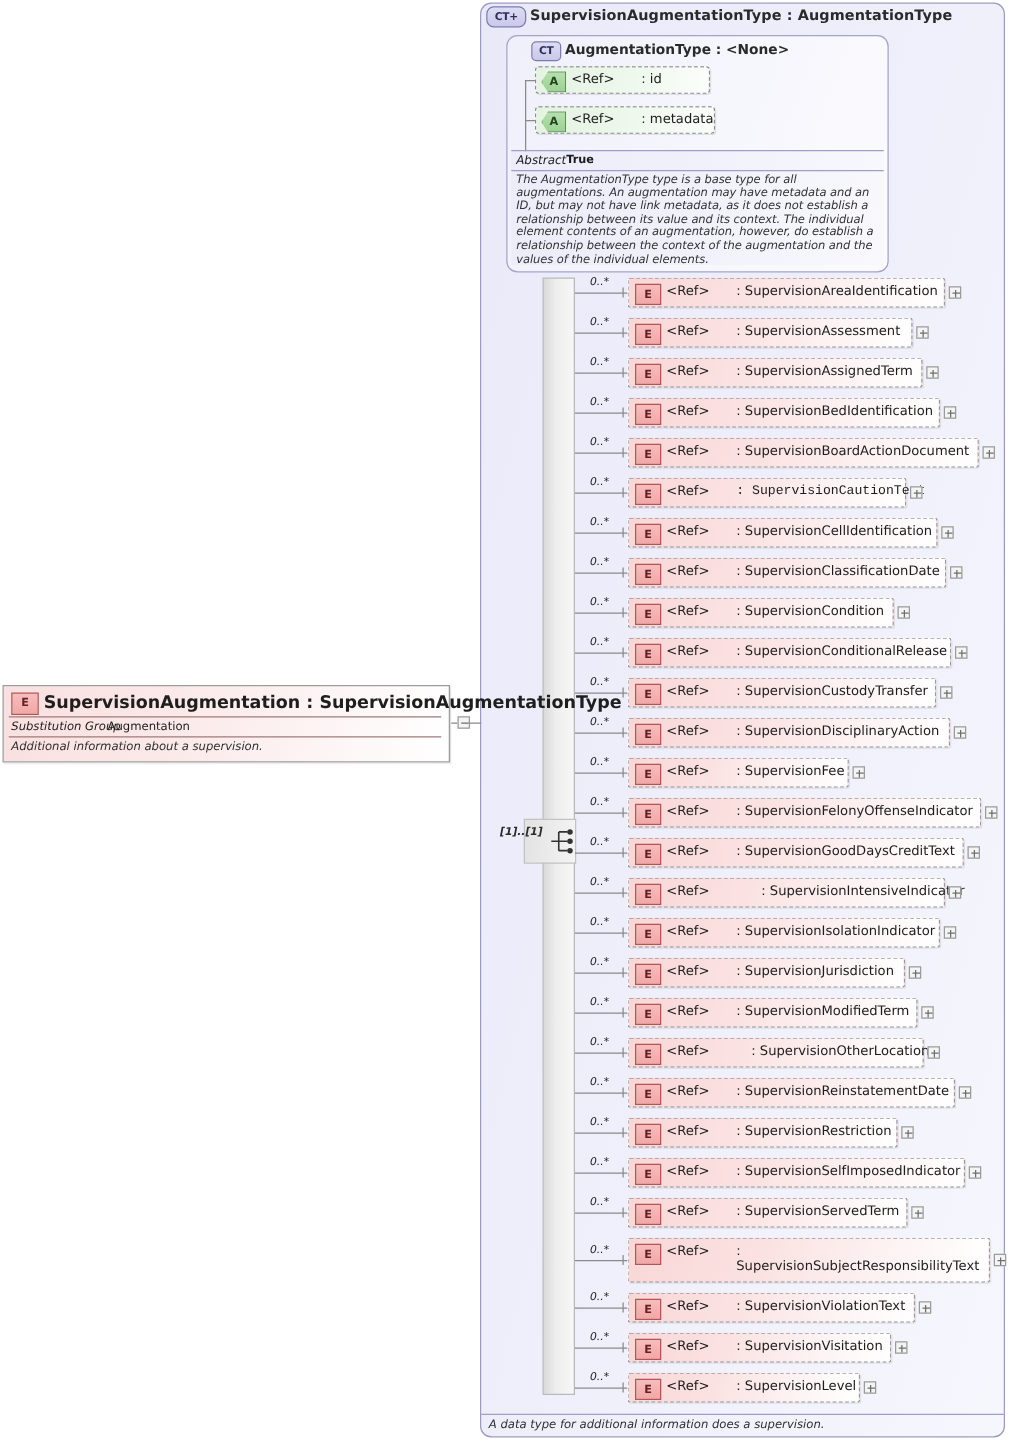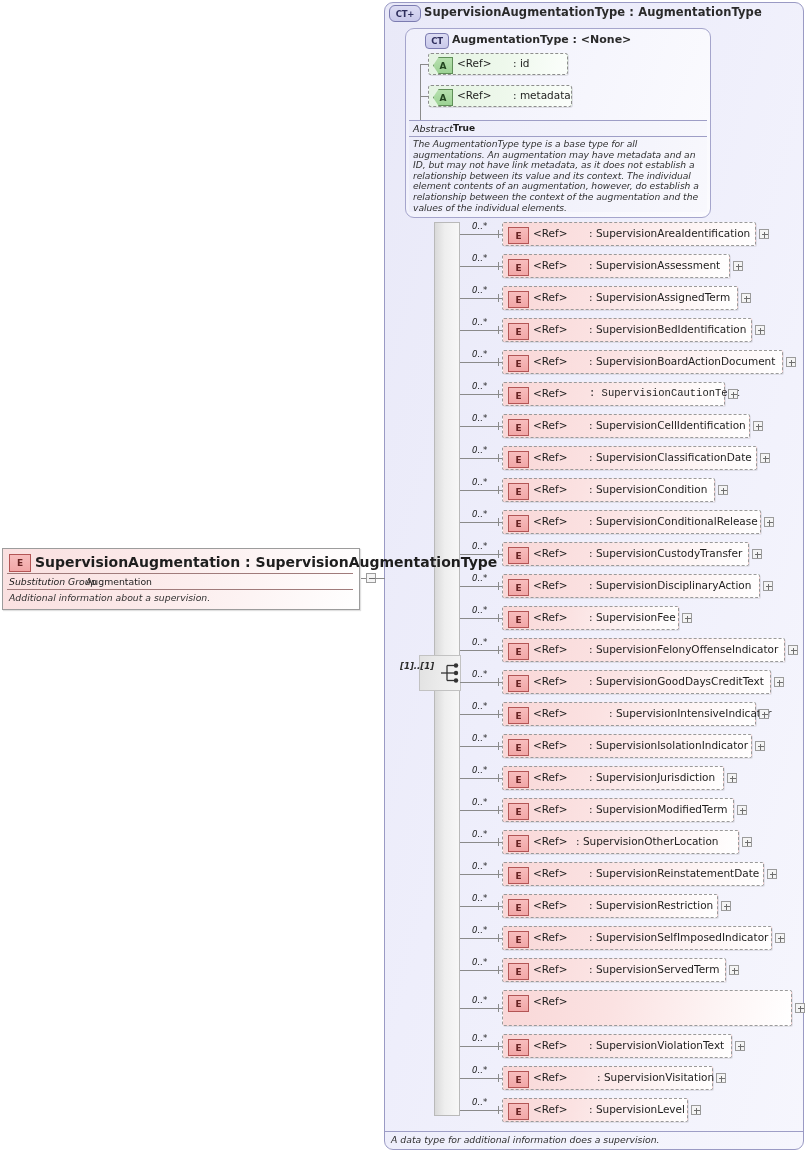--- a/index.html
+++ b/index.html
@@ -376,21 +376,21 @@
       <div class="el-ref">&lt;Ref&gt;</div>
       <div class="el-name" style="left: 86px;">: SupervisionModifiedTerm</div>
     </div>
     <div class="abs plus" style="left: 737px; top: 805px;"></div>
     <div class="abs el-line" style="left: 460px; top: 842px; width: 42px;"></div>
     <div class="abs el-tick" style="left: 498px; top: 838px; height: 8px;"></div>
     <div class="abs el-occ" style="left: 472px; top: 829px;">0..*</div>
     <div class="abs el-box el-row" style="left: 502px; top: 830px; width: 237px; height: 24px;">
       <div class="el-badge">E</div>
       <div class="el-ref">&lt;Ref&gt;</div>
-      <div class="el-name" style="left: 73px; text-align: center;">: SupervisionOtherLocation</div>
+      <div class="el-name" style="left: 98px; text-align: center;">: SupervisionOtherLocation</div>
     </div>
     <div class="abs plus" style="left: 742px; top: 837px;"></div>
     <div class="abs el-line" style="left: 460px; top: 874px; width: 42px;"></div>
     <div class="abs el-tick" style="left: 498px; top: 870px; height: 8px;"></div>
     <div class="abs el-occ" style="left: 472px; top: 861px;">0..*</div>
     <div class="abs el-box el-row" style="left: 502px; top: 862px; width: 262px; height: 24px;">
       <div class="el-badge">E</div>
       <div class="el-ref">&lt;Ref&gt;</div>
       <div class="el-name" style="left: 86px;">: SupervisionReinstatementDate</div>
     </div>
@@ -421,38 +421,39 @@
       <div class="el-ref">&lt;Ref&gt;</div>
       <div class="el-name" style="left: 86px;">: SupervisionServedTerm</div>
     </div>
     <div class="abs plus" style="left: 729px; top: 965px;"></div>
     <div class="abs el-line" style="left: 460px; top: 1008px; width: 42px;"></div>
     <div class="abs el-tick" style="left: 498px; top: 1004px; height: 8px;"></div>
     <div class="abs el-occ" style="left: 472px; top: 995px;">0..*</div>
     <div class="abs el-box el-row" style="left: 502px; top: 990px; width: 290px; height: 36px;">
       <div class="el-badge">E</div>
       <div class="el-ref">&lt;Ref&gt;</div>
+      <div class="el-name wrap" style="left: 86px;">: SupervisionSubjectResponsibilityText</div>
     </div>
     <div class="abs plus" style="left: 795px; top: 1003px;"></div>
     <div class="abs el-line" style="left: 460px; top: 1046px; width: 42px;"></div>
     <div class="abs el-tick" style="left: 498px; top: 1042px; height: 8px;"></div>
     <div class="abs el-occ" style="left: 472px; top: 1033px;">0..*</div>
     <div class="abs el-box el-row" style="left: 502px; top: 1034px; width: 230px; height: 24px;">
       <div class="el-badge">E</div>
       <div class="el-ref">&lt;Ref&gt;</div>
       <div class="el-name" style="left: 86px;">: SupervisionViolationText</div>
     </div>
     <div class="abs plus" style="left: 735px; top: 1041px;"></div>
     <div class="abs el-line" style="left: 460px; top: 1078px; width: 42px;"></div>
     <div class="abs el-tick" style="left: 498px; top: 1074px; height: 8px;"></div>
     <div class="abs el-occ" style="left: 472px; top: 1065px;">0..*</div>
     <div class="abs el-box el-row" style="left: 502px; top: 1066px; width: 211px; height: 24px;">
       <div class="el-badge">E</div>
       <div class="el-ref">&lt;Ref&gt;</div>
-      <div class="el-name" style="left: 86px; margin-left: 8px;">: SupervisionVisitation</div>
+      <div class="el-name" style="left: 86px;">: SupervisionVisitation</div>
     </div>
     <div class="abs plus" style="left: 716px; top: 1073px;"></div>
     <div class="abs el-line" style="left: 460px; top: 1110px; width: 42px;"></div>
     <div class="abs el-tick" style="left: 498px; top: 1106px; height: 8px;"></div>
     <div class="abs el-occ" style="left: 472px; top: 1097px;">0..*</div>
     <div class="abs el-box el-row" style="left: 502px; top: 1098px; width: 186px; height: 24px;">
       <div class="el-badge">E</div>
       <div class="el-ref">&lt;Ref&gt;</div>
       <div class="el-name" style="left: 86px;">: SupervisionLevel</div>
     </div>

